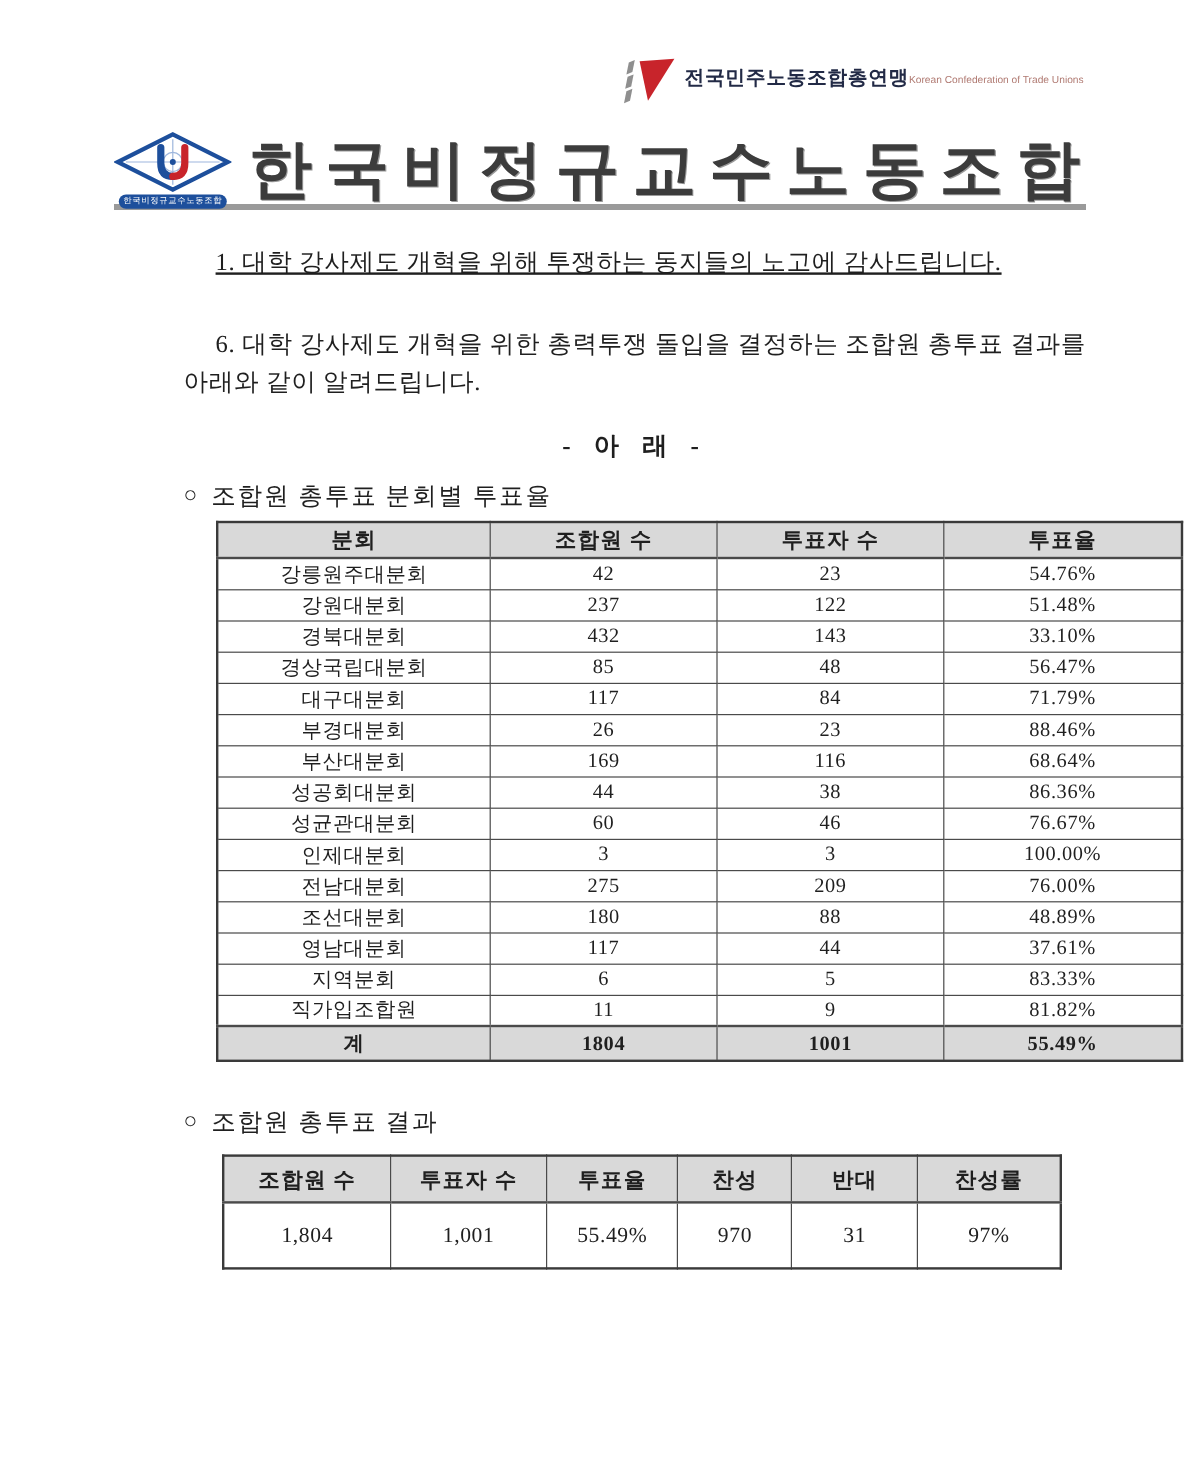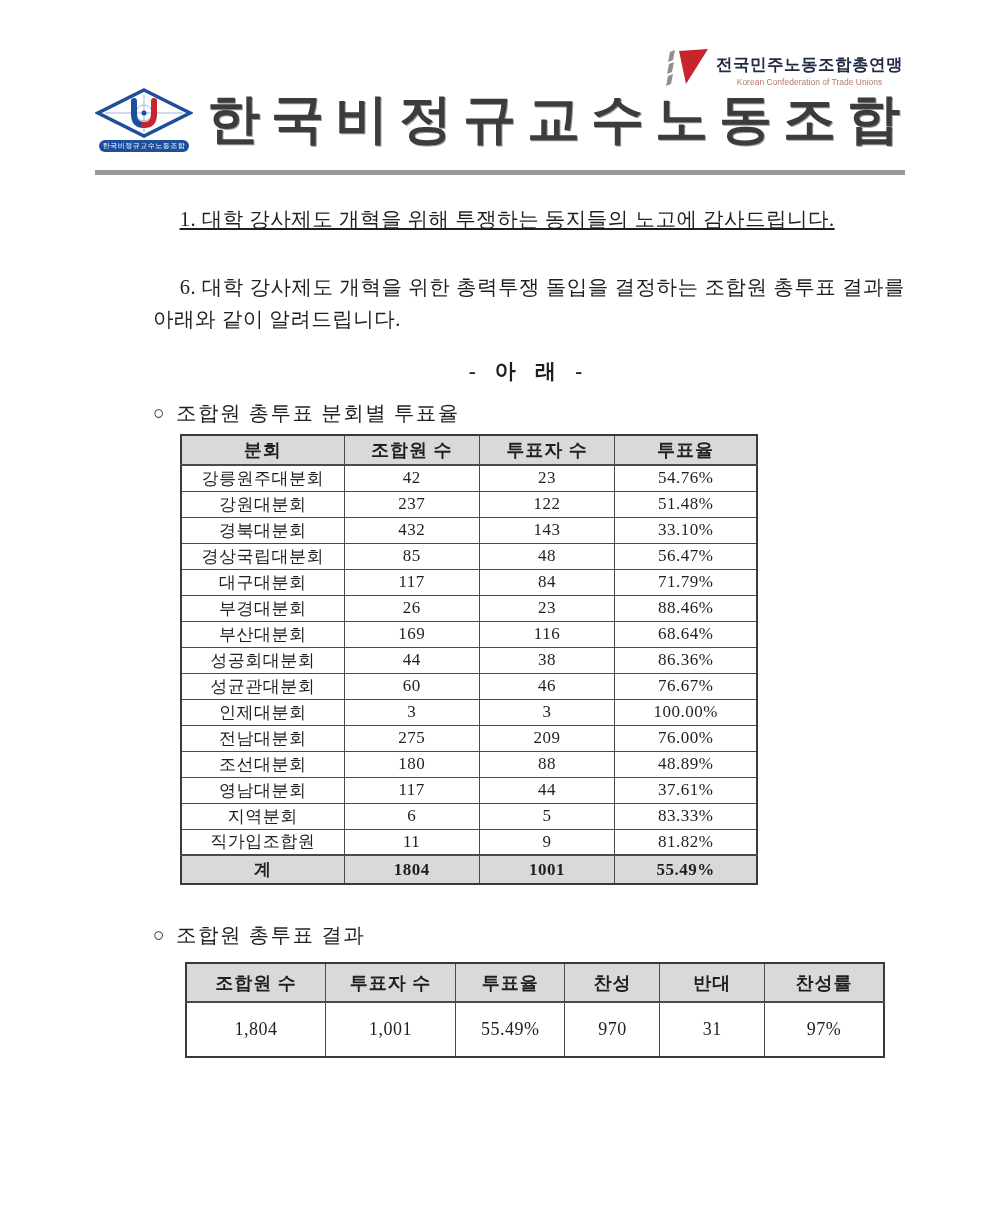--- a/index.html
+++ b/index.html
@@ -8,25 +8,25 @@
     font-family: "Liberation Serif", "DejaVu Serif", serif;
     color:#1f1f1f;
     position:relative;
   }
   .page { width:991px; height:1228px; padding:46px 86px 20px 95px; position:relative; }
 
   
   .header { position:relative; height:128px; }
   .kctu { position:absolute; top:2px; right:2px; display:flex; align-items:flex-start; gap:6px; }
   .kctu-icon { width:44px; height:42px; flex:0 0 auto; }
-  .kctu-text { display:flex; flex-direction:column; align-items:center; margin-top:6px;text-align:center; }
+  .kctu-text { display:flex; flex-direction:row; align-items:center; margin-top:6px;text-align:center; }
   .kctu-name { font-family:"Liberation Sans", sans-serif; font-weight:bold; font-size:16.5px; color:#222a46; letter-spacing:0.5px; white-space:nowrap; }
   .kctu-sub { font-family:"Liberation Sans", sans-serif; font-size:8.5px; color:#b07a72; margin-top:1px; white-space:nowrap; }
 
-  .brand-row { position:absolute; left:0; top:38px; display:flex; align-items:center; }
+  .brand-row { position:absolute; left:0; top:60px; display:flex; align-items:center; }
   .emblem { width:98px; display:flex; flex-direction:column; align-items:center; flex:0 0 auto; }
   .emblem-caption {
     margin-top:2px; background:#1d4f9c; color:#ffffff; border-radius:7px;
     font-family:"Liberation Sans", sans-serif; font-size:7px; line-height:12px;
     padding:0 4px; white-space:nowrap; letter-spacing:0.5px;
   }
   .org-title {
     font-family:"Liberation Sans", "DejaVu Sans", sans-serif;
     font-weight:900; font-size:53px; color:#3c3c3c;
     letter-spacing:11px; white-space:nowrap; margin-left:14px;
@@ -45,21 +45,21 @@
   .letter-body { margin-left:58px; margin-right:0; }
   .para { font-size:20.5px; line-height:32px; letter-spacing:0.5px; }
   .para1 { margin-top:28px; text-indent:1.3em;text-decoration:underline; }
   .para2 { margin-top:36px; text-indent:1.3em; text-align:justify; }
   .below-divider { text-align:center; font-size:21px; font-weight:bold; letter-spacing:7px; margin-top:22px; }
   .section-heading { font-size:20.5px; margin-top:14px; letter-spacing:1.5px; display:flex; align-items:center; gap:10px; }
   .section-heading .circle { font-size:19px; }
 
   
   table { border-collapse:collapse; background:#ffffff; }
-  .t1 { width:578px; margin:7px 0 0 85px; }
+  .t1 { width:806px; margin:7px 0 0 85px; }
   .t2 { width:700px; margin:13px 0 0 90px; }
   th, td { border:1px solid #4a4a4a; text-align:center; vertical-align:middle; }
   .t1 th { background:#d9d9d9; height:30px; font-size:18px; font-weight:bold; letter-spacing:1px; border-bottom-width:2px; }
   .t1 td { height:26px; font-size:17px; letter-spacing:0.5px; }
   .t1 .total-row td { background:#d9d9d9; font-weight:bold; height:29px; border-top-width:2px; }
   .t1 { border:2px solid #3a3a3a; }
   .t2 { border:2px solid #3a3a3a; }
   .t2 th { background:#d9d9d9; height:39px; font-size:18px; font-weight:bold; letter-spacing:1px; border-bottom-width:2px; }
   .t2 td { height:55px; font-size:18px; letter-spacing:0.5px; }
   .s2 { margin-top:36px; }

